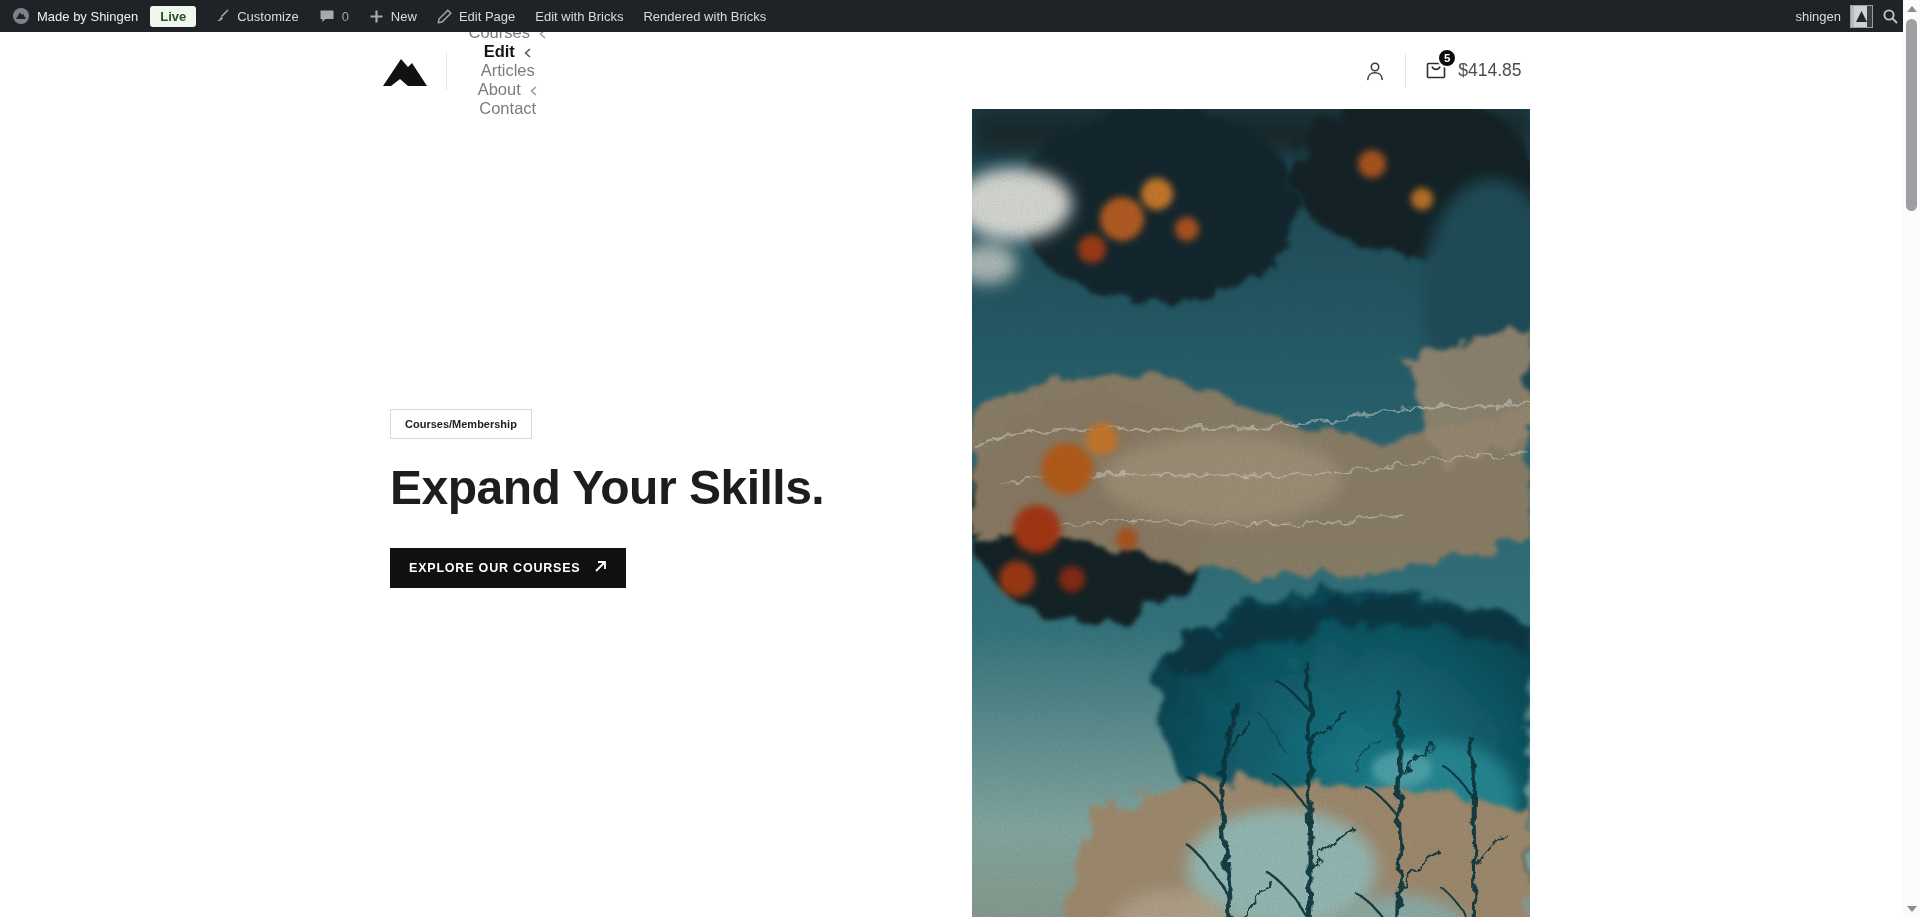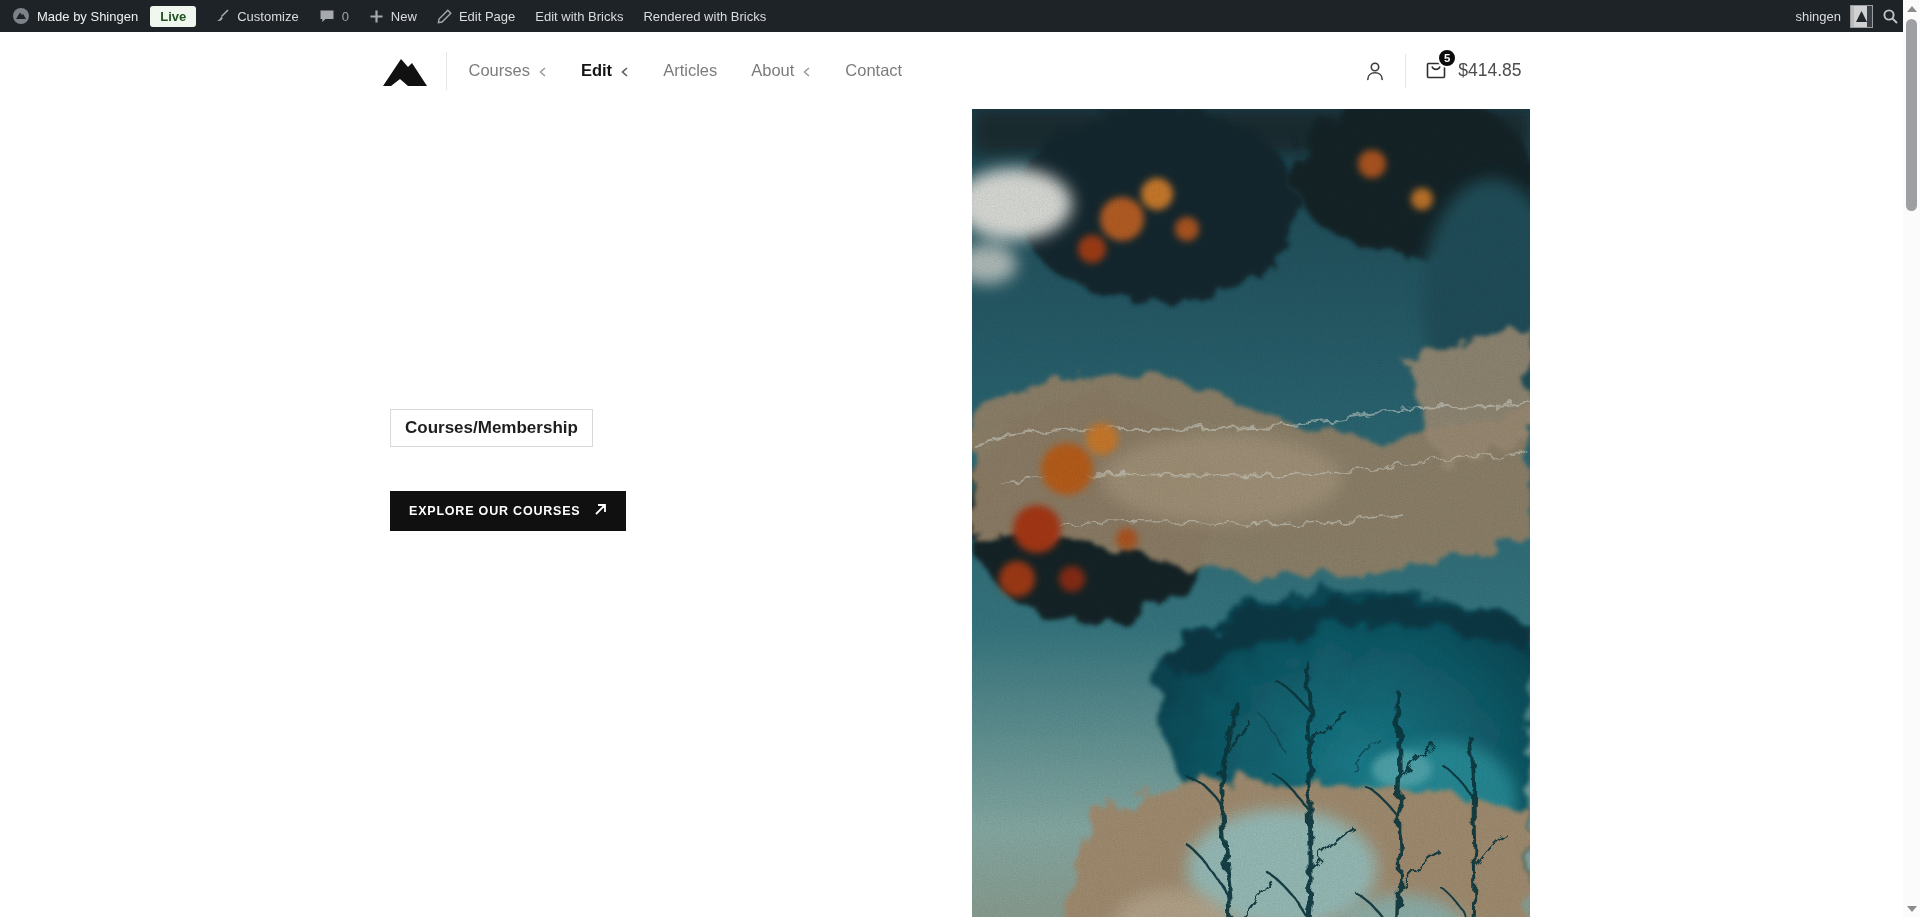--- a/index.html
+++ b/index.html
@@ -23,42 +23,42 @@
             display: inline-flex; align-items: flex-end; justify-content: center; overflow: hidden; }
 
   
   .site-header { position: absolute; top: 32px; left: 0; width: 1903px; height: 77px;
                  background: #fff; z-index: 40; }
   .header-inner { width: 1140px; height: 100%; margin: 0 auto; display: flex;
                   align-items: center; justify-content: space-between; }
   .nav-left { display: flex; align-items: center; }
   .logo { display: inline-flex; align-items: center; cursor: pointer; }
   .vdiv { width: 1px; height: 38px; background: #e4e4e4; margin: 0 22px 0 18px; }
-  .main-nav { display: flex; align-items: center; }
+  .main-nav { display: flex; align-items: center; flex-direction: column; }
   .nav-link { display: inline-flex; align-items: center; gap: 8px; margin-right: 34px;
               font-size: 16.5px; color: #7c7c7c; text-decoration: none; cursor: pointer; }
   .nav-link.active { color: #141414; font-weight: 700; }
   .chev { display: inline-flex; margin-top: 2px; }
 
   .nav-right { display: flex; align-items: center; }
   .icon-btn { display: inline-flex; align-items: center; cursor: pointer; }
   .vdiv2 { width: 1px; height: 34px; background: #e4e4e4; margin: 0 18px; }
   .bag-wrap { position: relative; display: inline-flex; cursor: pointer; }
   .cart-badge { position: absolute; top: -9px; right: -9px; min-width: 20px; height: 20px;
                 border-radius: 50%; background: #0c0c0c; color: #fff; font-size: 11.5px;
                 font-weight: 700; display: flex; align-items: center; justify-content: center;
                 border: 2px solid #ffffff; }
   .cart-total { margin-left: 10px; font-size: 17.5px; color: #4c4c4c; cursor: pointer; }
 
   
   .hero { position: absolute; top: 109px; left: 50%; margin-left: -960px; width: 1920px; height: 808px; }
   .hero-inner { position: relative; width: 1140px; margin: 0 auto; height: 100%; }
   .hero-text { padding-top: 300px; width: 580px; }
   .badge-pill { display: inline-block; border: 1px solid #d8d8d8; background: #fff;
-                padding: 8px 14px; font-size: 17px; font-weight: 700; color: #1e1e1e; }
+                padding: 8px 14px; font-size: 11px; font-weight: 700; color: #1e1e1e; }
   .hero-h1 { margin-top: 16px; font-size: 48px; line-height: 1.36; font-weight: 700;
              color: #1d1d1d; letter-spacing: -0.5px; }
   .hero-h1 span { display: block; }
   .hero-p { margin-top: 20px; width: 548px; font-size: 16px; line-height: 1.7; color: #3f3f3f; }
   .hero-p b { color: #222; }
   .cta-btn { margin-top: 28px; display: inline-flex; align-items: center; gap: 14px;
              background: #101010; color: #ffffff; border: none; cursor: pointer;
              font-family: "Liberation Sans", sans-serif; font-size: 12.5px; font-weight: 700;
              letter-spacing: 0.8px; padding: 12px 19px; }
   .hero-image { position: absolute; top: 0; right: 0; width: 558px; height: 1000px;
@@ -217,20 +217,21 @@
       <span class="cart-total">$414.85</span>
     </div>
   </div>
 </header>
 
 <section class="hero">
   <div class="hero-inner">
     <div class="hero-text">
       <span class="badge-pill">Courses/Membership</span>
       <h1 class="hero-h1">
+        <span>Expand Your Skills.</span>
       </h1>
       <button class="cta-btn">
         <span>EXPLORE OUR COURSES</span>
         <span>
           <svg width="13" height="13" viewBox="0 0 13 13" fill="none" stroke="#ffffff" stroke-width="1.8">
               <path d="M2 11 L11 2 M4 2 H11 V9"></path>
             </svg>
         </span>
       </button>
     </div>

